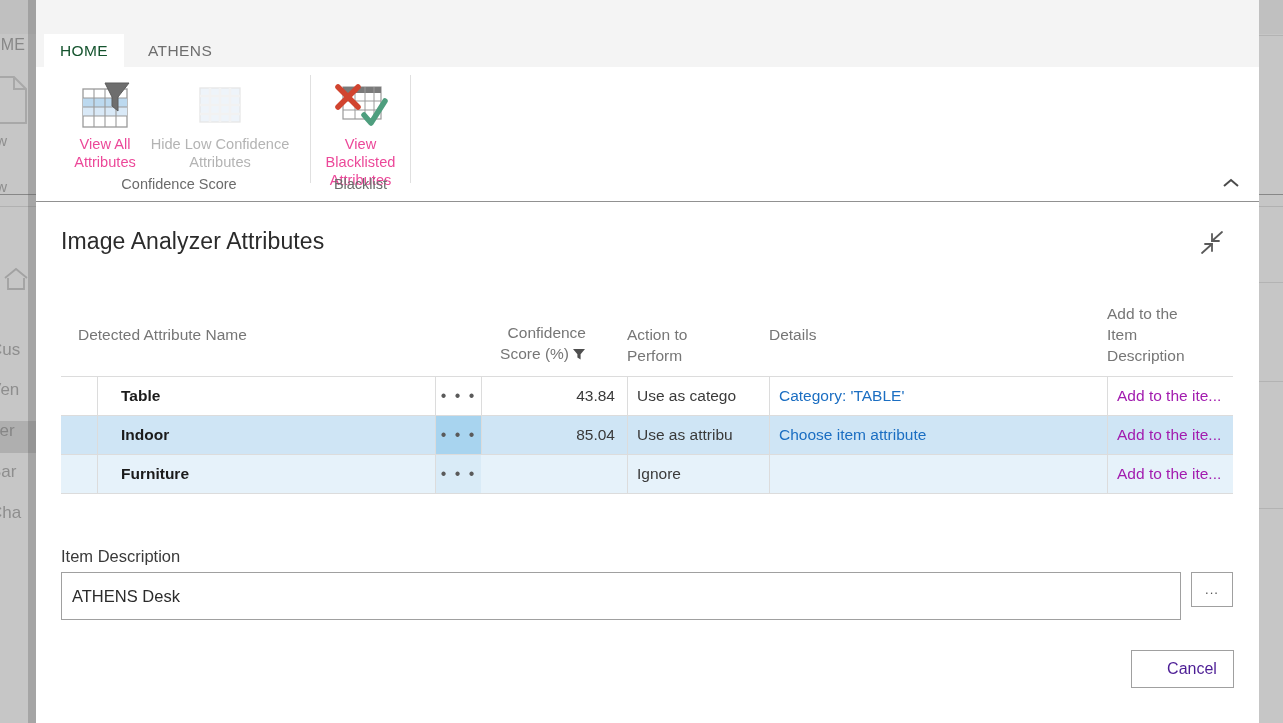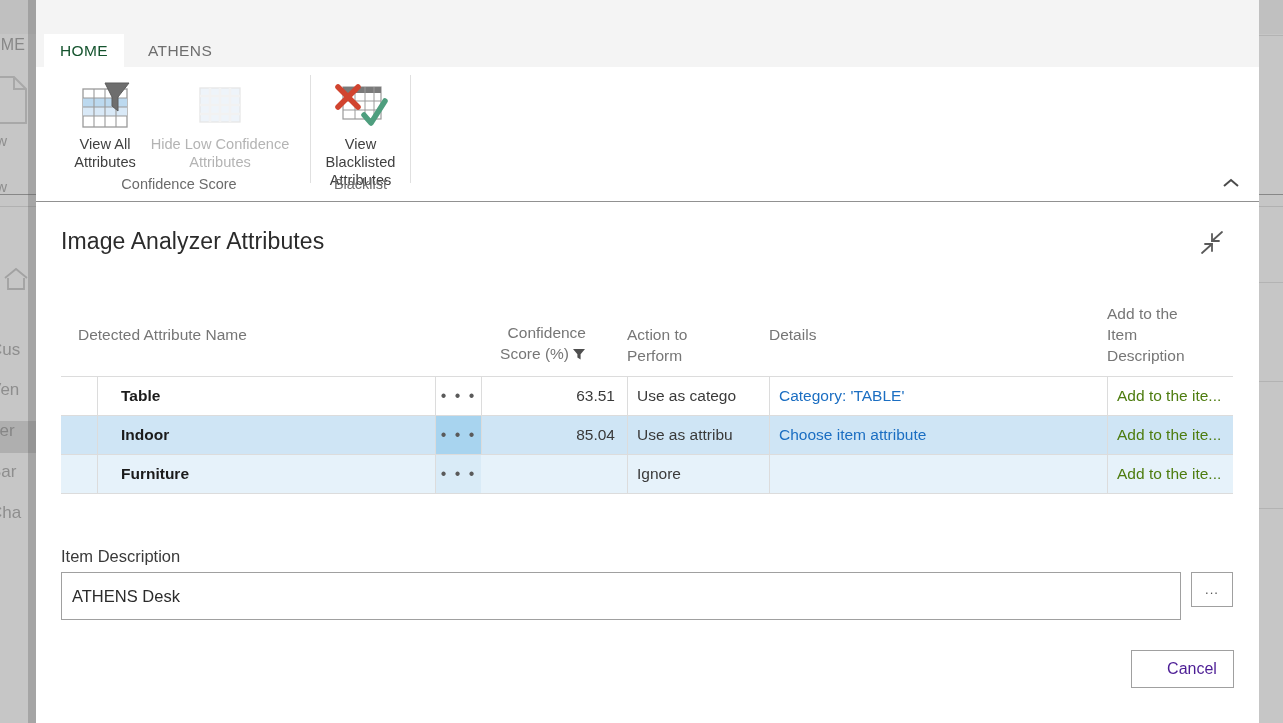--- a/index.html
+++ b/index.html
@@ -95,21 +95,21 @@
     position: absolute; bottom: 9px; left: 0; width: 100%;
     text-align: center; font-size: 14.5px; color: #6b6b6b;
   }
   .rbtn {
     position: absolute; top: 14px; text-align: center; cursor: default;
   }
   .rbtn .rbtn-icon {
     height: 48px; display: flex; align-items: center; justify-content: center;
   }
   .rbtn .rbtn-label {
-    margin-top: 6px; font-size: 14.6px; line-height: 18px; color: #404040;
+    margin-top: 6px; font-size: 14.6px; line-height: 18px; color: #ec4899;
   }
   .rbtn.disabled .rbtn-label { color: #b4b4b4; }
   .ribbon-collapse {
     position: absolute; right: 16px; bottom: 8px; width: 24px; height: 20px;
     display: flex; align-items: center; justify-content: center; cursor: pointer;
   }
 
   
   .dlg-body { position: absolute; left: 0; top: 202px; width: 1223px; height: 521px; background: #fff; }
 
@@ -149,21 +149,21 @@
   .cell.name { font-weight: bold; color: #1b1b1b; padding-left: 23px; }
   .cell.num { text-align: right; padding-right: 12px; }
   .cell.dots {
     text-align: center; color: #5a5a5a; letter-spacing: 2px; font-size: 16px;
   }
   .grow.r1 .cell.dots { background: #a8d4ef; }
   .grow.r2 .cell.dots { background: #d9ebf7; }
   .grow.r0 .cell.dots { background: transparent; }
   .cell.act { padding-left: 9px; }
   .cell.det { padding-left: 9px; color: #1b6ec2; }
-  .cell.add { padding-left: 9px; color: #4d7c0f; }
+  .cell.add { padding-left: 9px; color: #a21caf; }
   .selector-strip { position: absolute; left: 0; top: 0; width: 36px; height: 38px; }
 
   
   .desc-label {
     position: absolute; left: 25px; top: 345px; font-size: 16.5px; color: #3a3a3a;
   }
   .desc-row { position: absolute; left: 25px; top: 370px; }
   .desc-input {
     position: absolute; left: 0; top: 0; width: 1120px; height: 48px;
     box-sizing: border-box; border: 1px solid #a0a0a0; background: #fff;
@@ -374,21 +374,21 @@
             <span>Description</span>
           </div>
         </div>
 
         <div class="grid-rows">
 
           <div class="grow r0">
             <div class="selector-strip"></div>
             <div class="cell name vline" style="left:36px; width:338px">Table</div>
             <div class="cell dots vline" style="left:374px; width:46px">• • •</div>
-            <div class="cell num vline" style="left:420px; width:146px">63.51</div>
+            <div class="cell num vline" style="left:420px; width:146px">43.84</div>
             <div class="cell act vline" style="left:566px; width:142px">Use as catego</div>
             <div class="cell det vline" style="left:708px; width:338px">Category: 'TABLE'</div>
             <div class="cell add vline" style="left:1046px; width:126px">Add to the ite...</div>
           </div>
 
           <div class="grow r1">
             <div class="selector-strip"></div>
             <div class="cell name vline" style="left:36px; width:338px">Indoor</div>
             <div class="cell dots vline" style="left:374px; width:46px">• • •</div>
             <div class="cell num vline" style="left:420px; width:146px">85.04</div>

